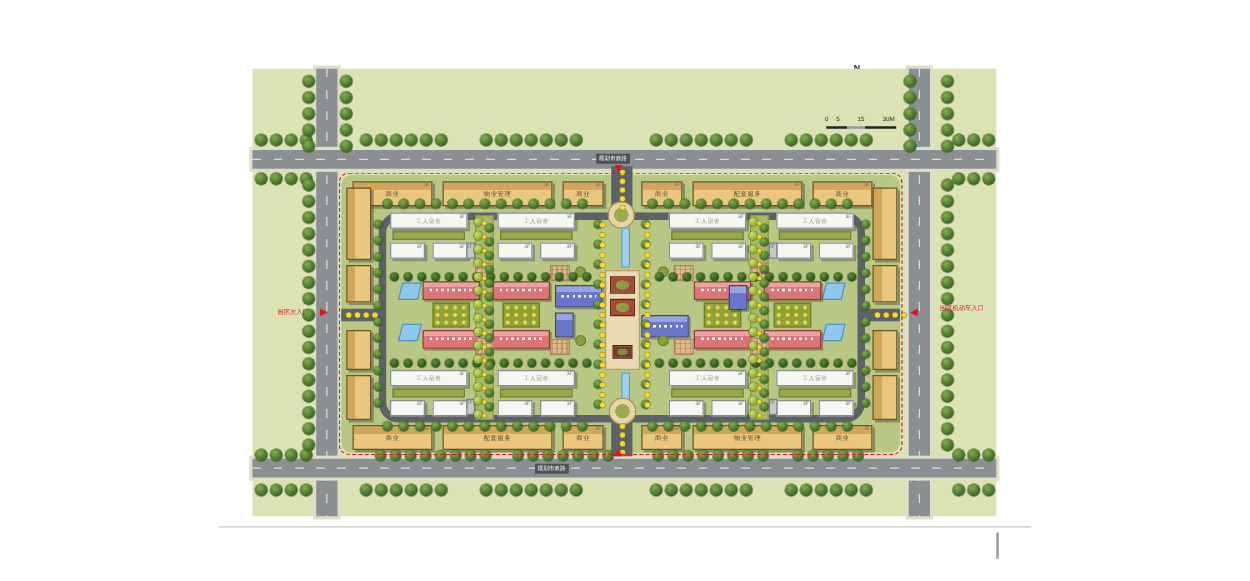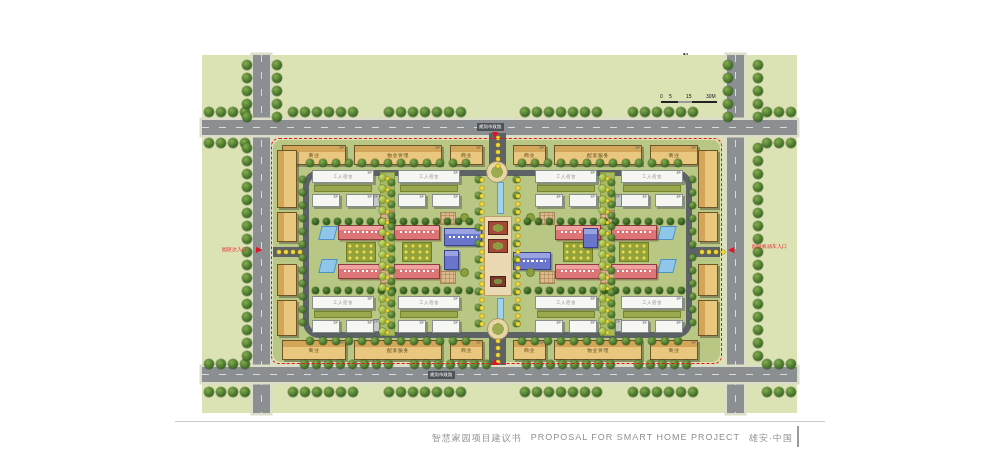--- a/index.html
+++ b/index.html
@@ -71,25 +71,20 @@
   <div class="abs" style="left:671px;top:62px;width:34px;height:34px">
     <svg width="34" height="34" viewBox="0 0 34 34">
       <circle cx="17" cy="17" r="15.5" fill="none" stroke="#2b2b2b" stroke-width="1"></circle>
       <polygon points="17,2 12.5,28 17,23.5" fill="#fdfdfd" stroke="#222" stroke-width="0.6"></polygon>
       <polygon points="17,2 21.5,28 17,23.5" fill="#111"></polygon>
     </svg>
   </div>
   <div class="abs nlabel" style="left:683px;top:52px">N</div>
 
   <div class="rule"></div>
-  <div class="titleblock">
-    <span>智慧家园项目建议书</span>
-    <span>PROPOSAL FOR SMART HOME PROJECT</span>
-    <span>雄安·中国</span>
-  </div>
   <div class="vbar"></div>
 <div class="abs grass" style="left: 202px; top: 55px; width: 595px; height: 358px;"></div>
     <div class="abs road roadv" style="left: 253px; top: 55px; width: 17px; height: 358px;"></div>
     <div class="abs road roadv" style="left: 727px; top: 55px; width: 17px; height: 358px;"></div>
     <div class="abs road roadh" style="left: 202px; top: 120px; width: 595px; height: 15px;"></div>
     <div class="abs road roadh" style="left: 202px; top: 367px; width: 595px; height: 15px;"></div>
     <div class="abs site" style="left: 273px; top: 140px; width: 447px; height: 222px;"></div>
     <div class="abs stub" style="left: 273px; top: 247px; width: 34px; height: 10px;"></div>
     <div class="abs stub" style="left: 688px; top: 247px; width: 32px; height: 10px;"></div>
     <div class="abs stub" style="left: 489px; top: 133px; width: 17px; height: 40px;"></div>

